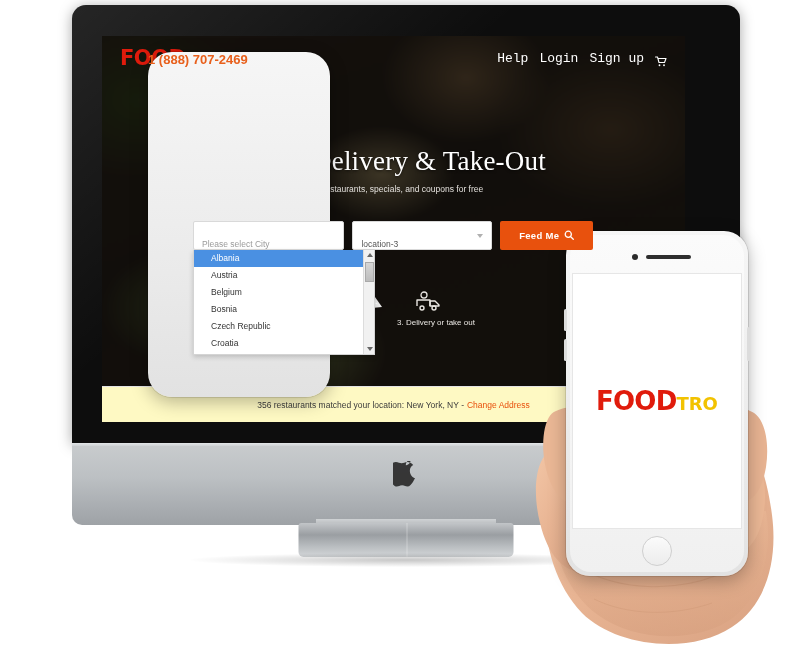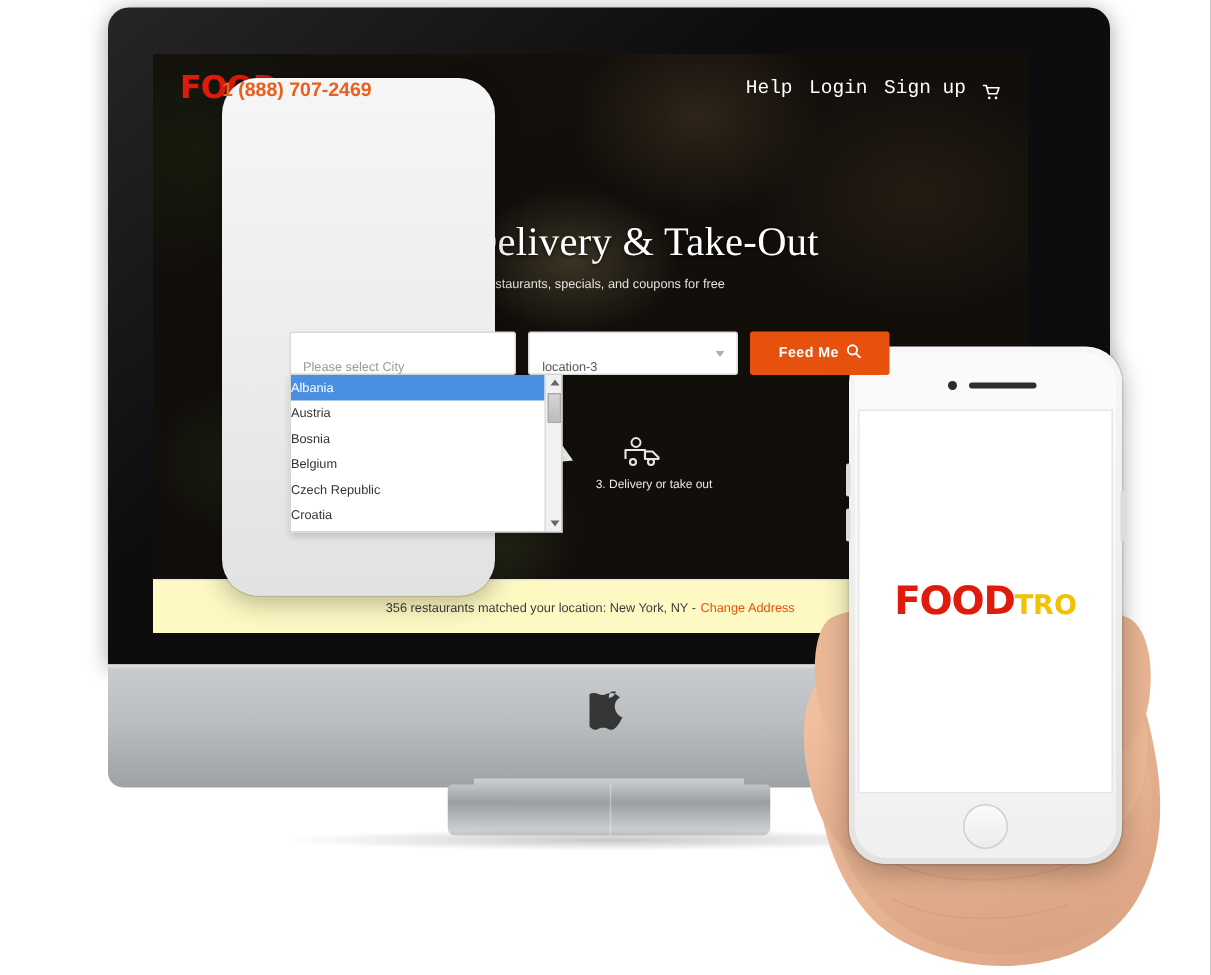--- a/index.html
+++ b/index.html
@@ -272,21 +272,21 @@
     box-shadow:0 2px 5px rgba(0,0,0,0.18);
   }
   .dd-list{
     position:relative;
     height:104px;
     overflow:hidden;
   }
   .dd-item{
     height:17px;
     line-height:17px;
-    padding-left:0;
+    padding-left:17px;
     font-size:8.5px;
     color:#333;
     box-sizing:border-box;
     white-space:nowrap;
   }
   .dd-item.sel{ background:#4a90e2; color:#fff; }
   .dd-scroll{
     position:absolute;
     right:0; top:0;
     width:11px;
@@ -557,22 +557,22 @@
                 <path d="M9.4 9.4 L13 13" stroke="#ffffff" stroke-width="1.8" stroke-linecap="round"></path>
               </svg>
             </span>
           </button>
         </div>
 
         <div class="dropdown">
           <div class="dd-list">
             <div class="dd-item sel">Albania</div>
             <div class="dd-item">Austria</div>
+            <div class="dd-item">Belgium</div>
             <div class="dd-item">Bosnia</div>
-            <div class="dd-item">Belgium</div>
             <div class="dd-item">Czech Republic</div>
             <div class="dd-item">Croatia</div>
             <div class="dd-item">Denmark</div>
 
             <div class="dd-scroll">
               <div class="dd-arrow up">
                   <span class="tri-up"></span>
                 </div>
               <div class="dd-thumb"></div>
               <div class="dd-arrow down">

